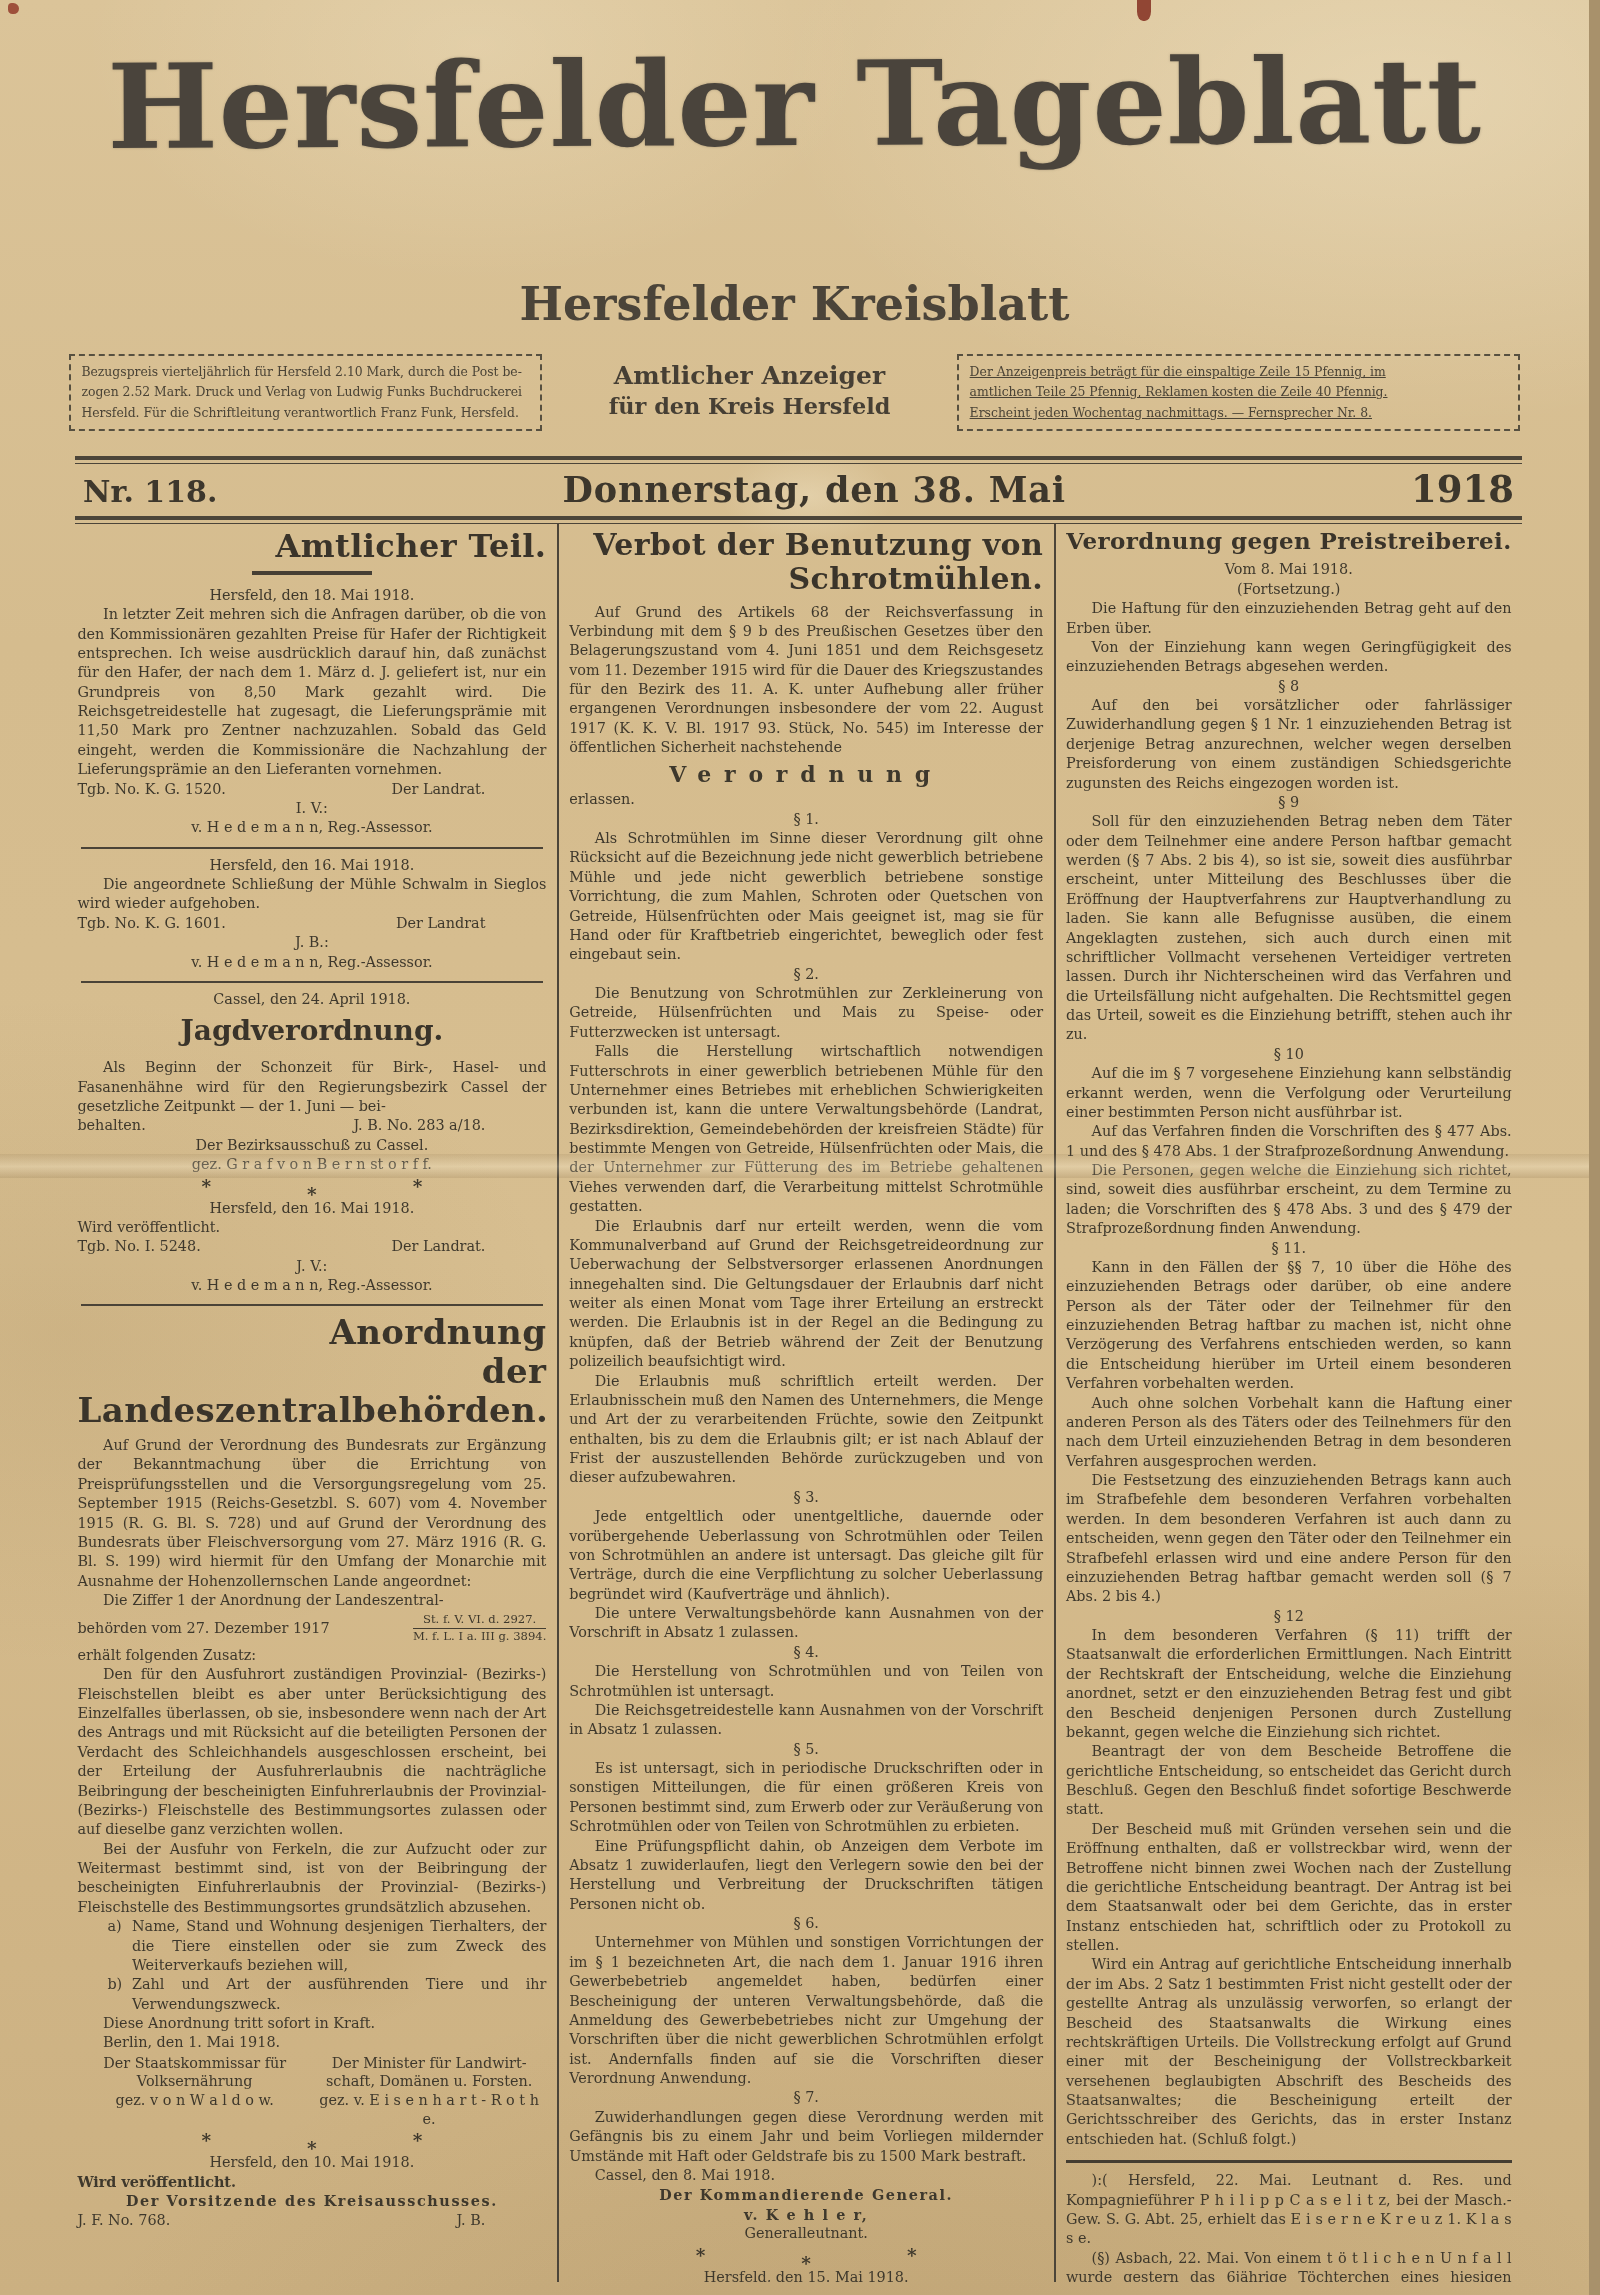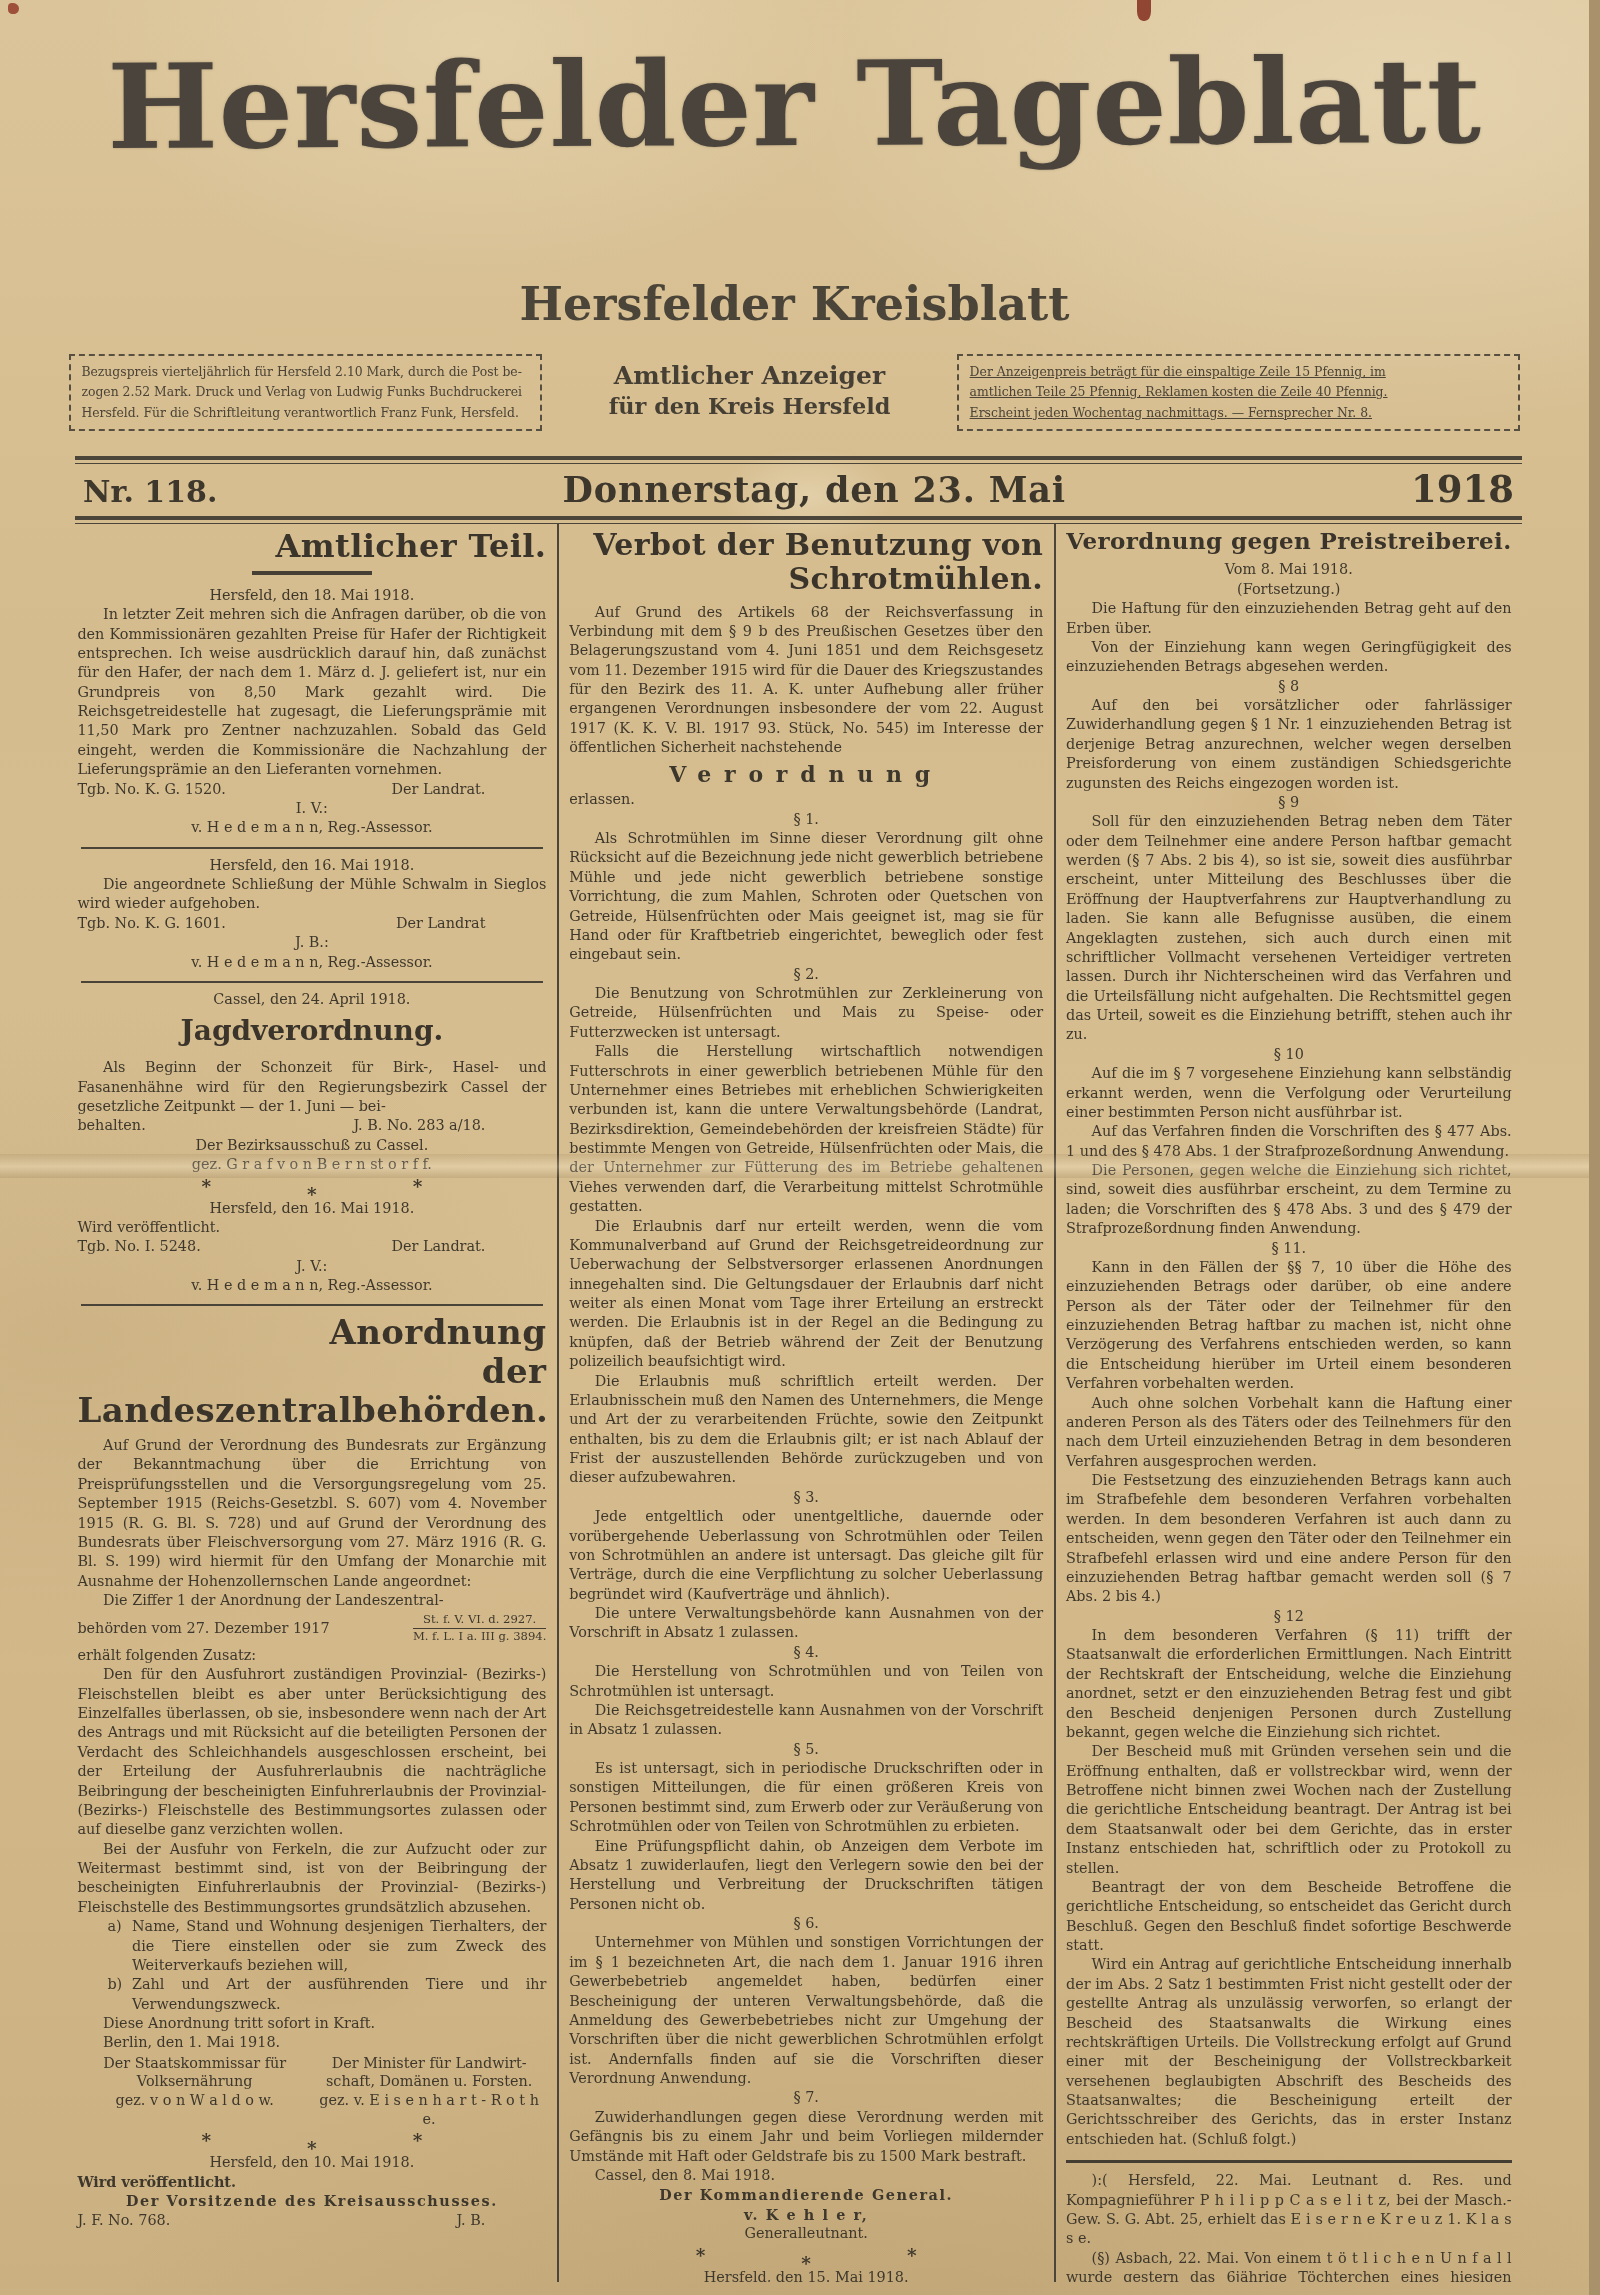--- a/index.html
+++ b/index.html
@@ -100,21 +100,21 @@
       <div>Der Anzeigenpreis beträgt für die einspaltige Zeile 15 Pfennig, im</div>
       <div>amtlichen Teile 25 Pfennig, Reklamen kosten die Zeile 40 Pfennig.</div>
       <div>Erscheint jeden Wochentag nachmittags. — Fernsprecher Nr. 8.</div>
     </div>
   </div>
 
   <div class="dateband">
     <div class="dblrule"></div>
     <div class="daterow">
       <div class="issue">Nr. 118.</div>
-      <div class="ddate">Donnerstag, den 23. Mai</div>
+      <div class="ddate">Donnerstag, den 38. Mai</div>
       <div class="dyear">1918</div>
     </div>
     <div class="dblrule"></div>
   </div>
 
   <div class="columns">
     <div class="col col-1" id="col1">
         <div class="h1" style="font-size: 32px;">Amtlicher Teil.</div>
         <div class="hbar"></div>
         <div class="date">Hersfeld, den 18. Mai 1918.</div>
@@ -255,22 +255,22 @@
         <div class="c">§ 10</div>
         <div class="p">Auf die im § 7 vorgesehene Einziehung kann selbständig erkannt werden, wenn die Verfolgung oder Verurteilung einer bestimmten Person nicht ausführbar ist.</div>
         <div class="p">Auf das Verfahren finden die Vorschriften des § 477 Abs. 1 und des § 478 Abs. 1 der Strafprozeßordnung Anwendung.</div>
         <div class="p">Die Personen, gegen welche die Einziehung sich richtet, sind, soweit dies ausführbar erscheint, zu dem Termine zu laden; die Vorschriften des § 478 Abs. 3 und des § 479 der Strafprozeßordnung finden Anwendung.</div>
         <div class="c">§ 11.</div>
         <div class="p">Kann in den Fällen der §§ 7, 10 über die Höhe des einzuziehenden Betrags oder darüber, ob eine andere Person als der Täter oder der Teilnehmer für den einzuziehenden Betrag haftbar zu machen ist, nicht ohne Verzögerung des Verfahrens entschieden werden, so kann die Entscheidung hierüber im Urteil einem besonderen Verfahren vorbehalten werden.</div>
         <div class="p">Auch ohne solchen Vorbehalt kann die Haftung einer anderen Person als des Täters oder des Teilnehmers für den nach dem Urteil einzuziehenden Betrag in dem besonderen Verfahren ausgesprochen werden.</div>
         <div class="p">Die Festsetzung des einzuziehenden Betrags kann auch im Strafbefehle dem besonderen Verfahren vorbehalten werden. In dem besonderen Verfahren ist auch dann zu entscheiden, wenn gegen den Täter oder den Teilnehmer ein Strafbefehl erlassen wird und eine andere Person für den einzuziehenden Betrag haftbar gemacht werden soll (§ 7 Abs. 2 bis 4.)</div>
         <div class="c">§ 12</div>
         <div class="p">In dem besonderen Verfahren (§ 11) trifft der Staatsanwalt die erforderlichen Ermittlungen. Nach Eintritt der Rechtskraft der Entscheidung, welche die Einziehung anordnet, setzt er den einzuziehenden Betrag fest und gibt den Bescheid denjenigen Personen durch Zustellung bekannt, gegen welche die Einziehung sich richtet.</div>
+        <div class="p">Beantragt der von dem Bescheide Betroffene die gerichtliche Entscheidung, so entscheidet das Gericht durch Beschluß. Gegen den Beschluß findet sofortige Beschwerde statt.</div>
         <div class="p">Der Bescheid muß mit Gründen versehen sein und die Eröffnung enthalten, daß er vollstreckbar wird, wenn der Betroffene nicht binnen zwei Wochen nach der Zustellung die gerichtliche Entscheidung beantragt. Der Antrag ist bei dem Staatsanwalt oder bei dem Gerichte, das in erster Instanz entschieden hat, schriftlich oder zu Protokoll zu stellen.</div>
-        <div class="p">Beantragt der von dem Bescheide Betroffene die gerichtliche Entscheidung, so entscheidet das Gericht durch Beschluß. Gegen den Beschluß findet sofortige Beschwerde statt.</div>
         <div class="p">Wird ein Antrag auf gerichtliche Entscheidung innerhalb der im Abs. 2 Satz 1 bestimmten Frist nicht gestellt oder der gestellte Antrag als unzulässig verworfen, so erlangt der Bescheid des Staatsanwalts die Wirkung eines rechtskräftigen Urteils. Die Vollstreckung erfolgt auf Grund einer mit der Bescheinigung der Vollstreckbarkeit versehenen beglaubigten Abschrift des Bescheids des Staatsanwaltes; die Bescheinigung erteilt der Gerichtsschreiber des Gerichts, das in erster Instanz entschieden hat.   (Schluß folgt.)</div>
         <div class="rule2"></div>
         <div class="p">):( Hersfeld, 22. Mai.  Leutnant d. Res. und Kompagnieführer P h i l i p p  C a s e l i t z, bei der Masch.-Gew. S. G. Abt. 25, erhielt das E i s e r n e K r e u z 1. K l a s s e.</div>
         <div class="p">(§) Asbach, 22. Mai.  Von einem t ö t l i c h e n U n f a l l wurde gestern das 6jährige Töchterchen eines hiesigen Einwohners betroffen. Das Kind war dem Küchenherd zu nahe gekommen, wobei die Kleider Feuer fingen. Die erlittenen Brandwunden waren so schwer, daß das arme Kind bei seiner Einlieferung in das Landkrankenhaus Hersfeld bereits verschied.</div>
       </div>
   </div>
 
   <div class="crease"></div>
 </div>
 

